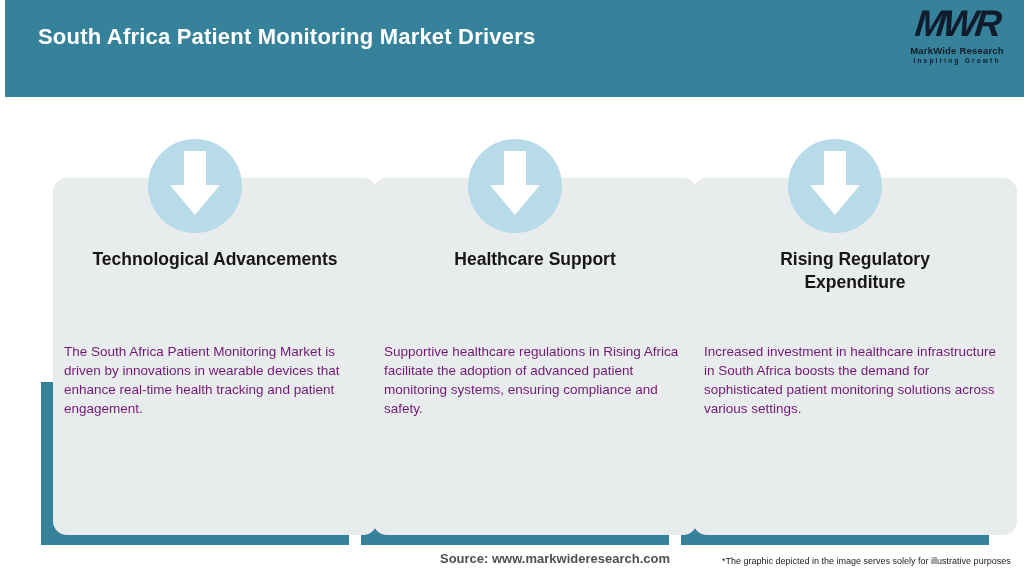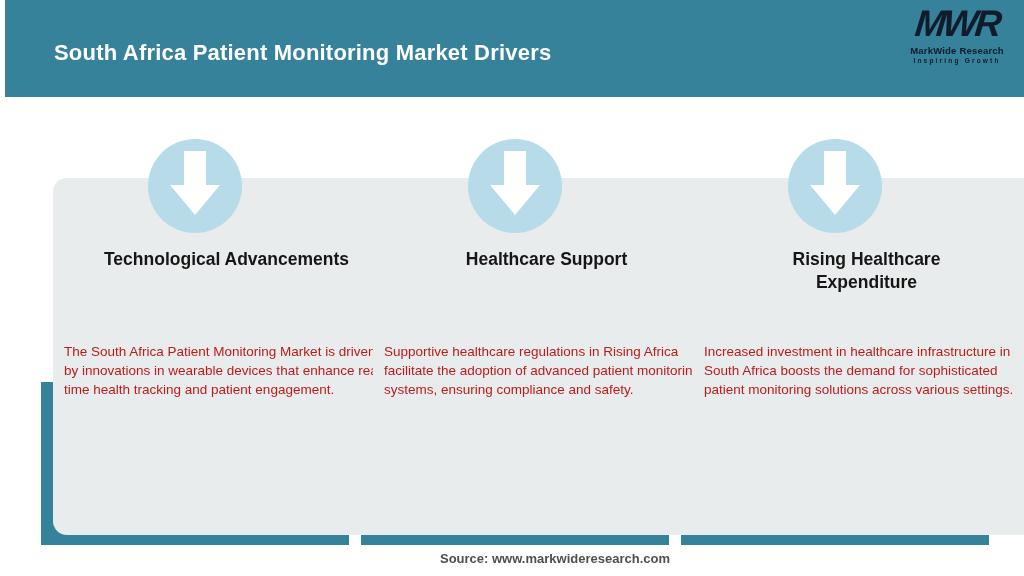--- a/index.html
+++ b/index.html
@@ -15,21 +15,21 @@
   
   .header {
     position: absolute;
     left: 5px; top: 0;
     width: 1019px; height: 97px;
     background: #36829A;
   }
   .header-title {
     position: absolute;
     left: 33px; top: 24px;
-    margin: 16px;
+    margin: 0;
     font-size: 22px;
     font-weight: 700;
     letter-spacing: 0.2px;
     color: #ffffff;
   }
   .logo {
     position: absolute;
     right: 19px; top: 5px;
     width: 96px;
     text-align: center;
@@ -69,21 +69,20 @@
   .frame-1 { left: 41px; }
   .frame-2 { left: 361px; }
   .frame-3 { left: 681px; }
 
   .card {
     position: absolute;
     top: 178px;
     width: 324px; height: 357px;
     background: #E9ECEC;
     border-radius: 14px;
-    padding-left: 23px;
   }
   .card-1 { left: 53px; }
   .card-2 { left: 373px; }
   .card-3 { left: 693px; }
 
   .circle {
     position: absolute;
     top: 139px;
     width: 94px; height: 94px;
     border-radius: 50%;
@@ -107,21 +106,21 @@
     color: #161616;
     line-height: 23px;
     white-space: pre-line;
   }
   .card-body {
     position: absolute;
     left: 11px; right: 11px;
     top: 150px;
     font-size: 13.5px;
     line-height: 19px;
-    color: #b91c1c;
+    color: #701a75;
   }
 
   
   .source-line {
     position: absolute;
     left: 340px; top: 551px;
     width: 330px;
     text-align: right;
     font-size: 13px;
     font-weight: 700;
@@ -156,21 +155,21 @@
     <h2 class="card-title">Technological Advancements</h2>
     <p class="card-body">The South Africa Patient Monitoring Market is driven by innovations in wearable devices that enhance real-time health tracking and patient engagement.</p>
   </div>
 
   <div class="card card-2">
     <h2 class="card-title">Healthcare Support</h2>
     <p class="card-body">Supportive healthcare regulations in Rising Africa facilitate the adoption of advanced patient monitoring systems, ensuring compliance and safety.</p>
   </div>
 
   <div class="card card-3">
-    <h2 class="card-title">Rising Healthcare
+    <h2 class="card-title">Rising Regulatory
 Expenditure</h2>
     <p class="card-body">Increased investment in healthcare infrastructure in South Africa boosts the demand for sophisticated patient monitoring solutions across various settings.</p>
   </div>
 
   <div class="circle circle-1">
     <span>
       <svg width="94" height="94" viewBox="0 0 94 94">
         <polygon points="36,14 58,14 58,48 72,48 47,78 22,48 36,48" fill="#ffffff"></polygon>
       </svg>
     </span>
@@ -184,14 +183,15 @@
   </div>
   <div class="circle circle-3">
     <span>
       <svg width="94" height="94" viewBox="0 0 94 94">
         <polygon points="36,14 58,14 58,48 72,48 47,78 22,48 36,48" fill="#ffffff"></polygon>
       </svg>
     </span>
   </div>
 
   <div class="source-line">Source: www.markwideresearch.com</div>
+  <div class="disclaimer">*The graphic depicted in the image serves solely for illustrative purposes</div>
 
 </div>
 
 </body></html>

